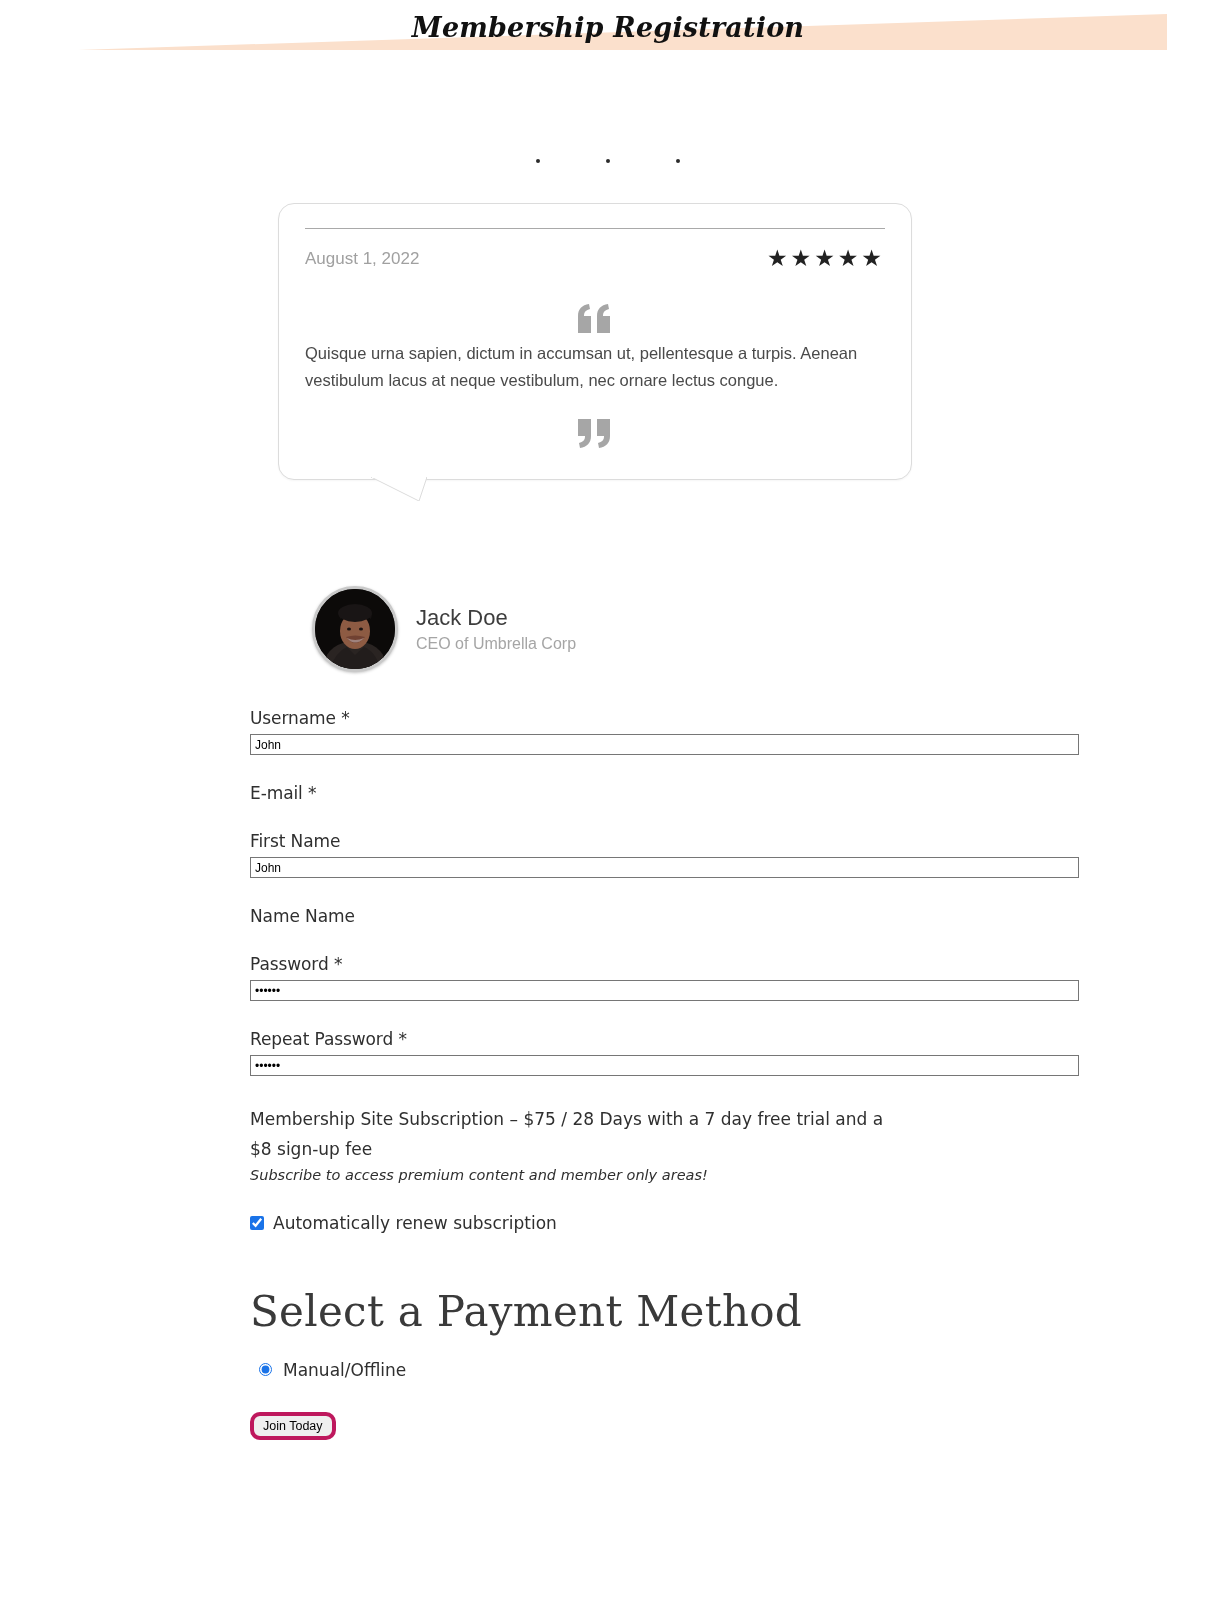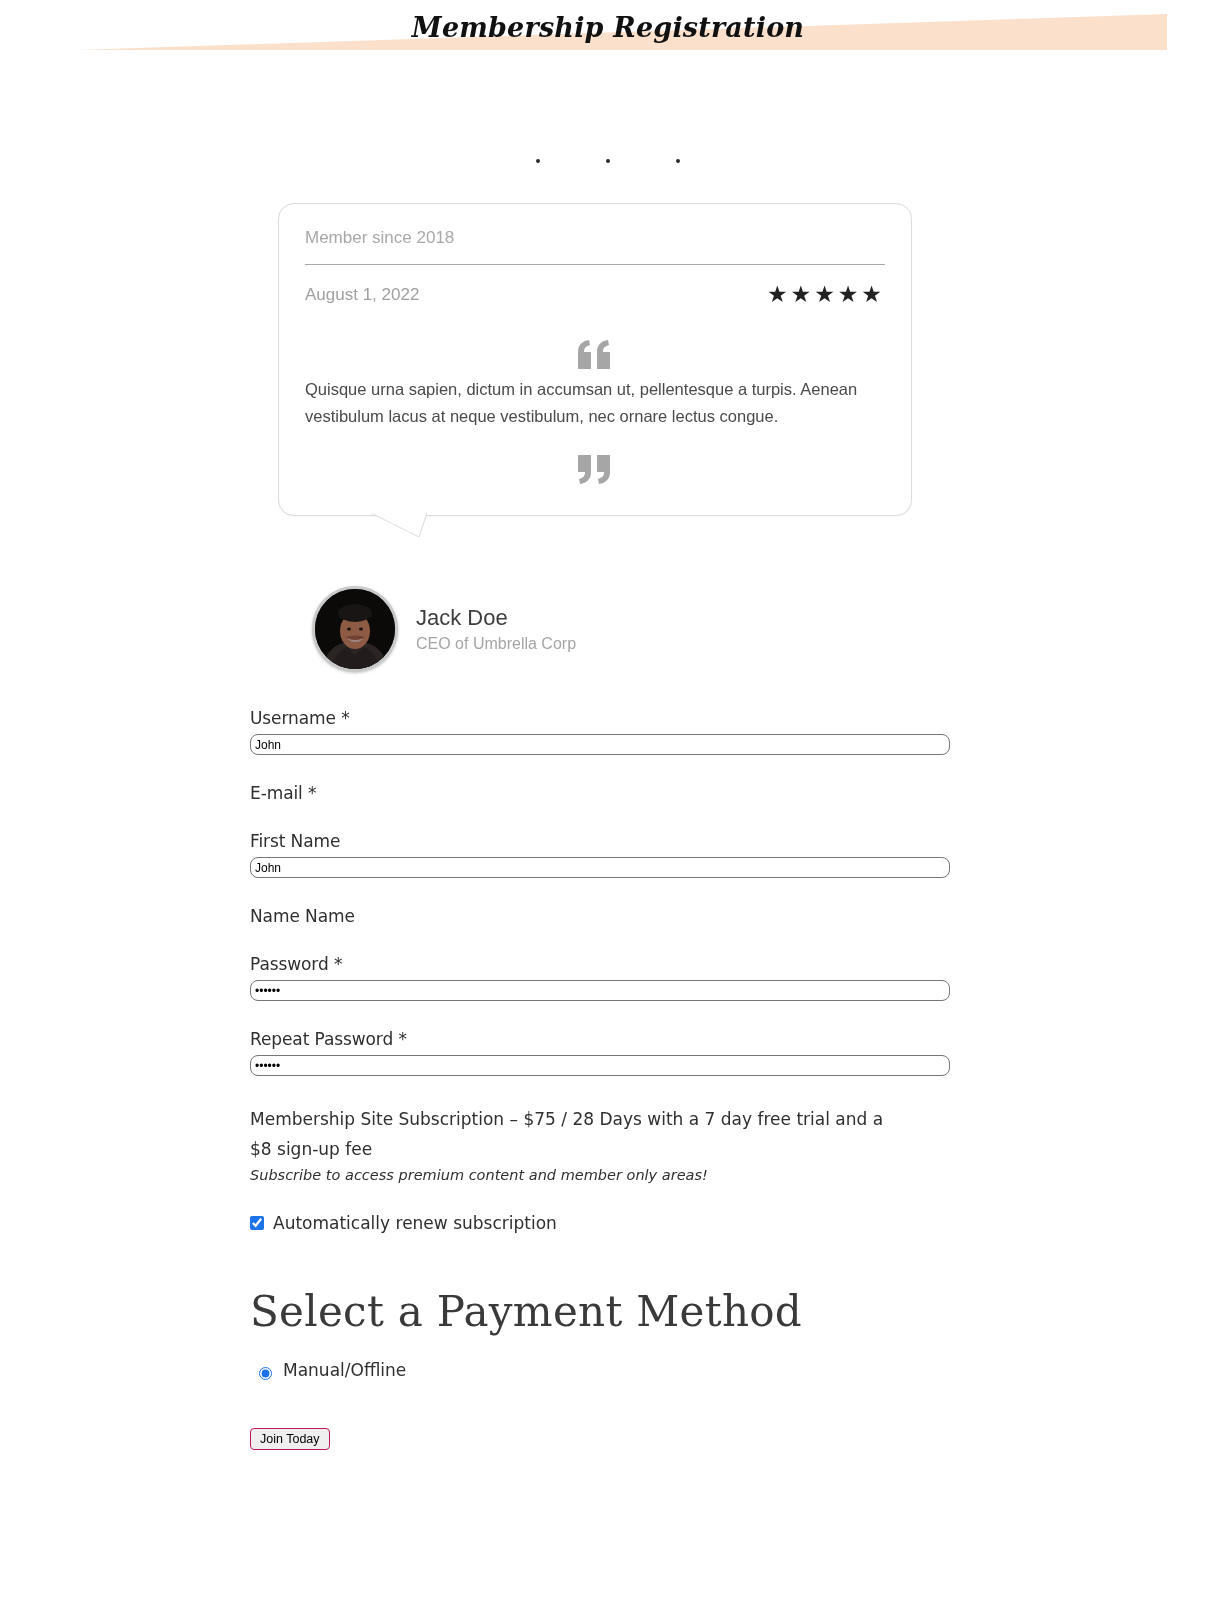--- a/index.html
+++ b/index.html
@@ -168,29 +168,29 @@
     font-family: "DejaVu Sans", sans-serif;
     font-size: 17px;
     color: #2f2f2f;
     margin: 0 0 6px 0;
     font-weight: 400;
     letter-spacing: -0.1px;
   }
   .text-input {
     box-sizing: border-box;
     display: block;
-    width: 700px;
+    width: 829px;
     height: 21px;
     padding: 1px 4px;
     font-family: "Liberation Sans", sans-serif;
     font-size: 12px;
     color: #000000;
     border: 1px solid #767676;
     background: #ffffff;
-    border-radius: 8px;
+    border-radius: 0;
     outline: none;
   }
   .field-block { margin-bottom: 28px; }
   .field-block:first-child { margin-bottom: 28px; }
 
   .sub-desc {
     font-family: "DejaVu Sans", sans-serif;
     font-size: 17px;
     line-height: 1.78;
     color: #2f2f2f;
@@ -224,42 +224,42 @@
     font-family: "DejaVu Serif", "Liberation Serif", serif;
     font-weight: 400;
     font-size: 42px;
     color: #3a3a3a;
     margin: 54px 0 0 0;
     letter-spacing: 0.3px;
   }
   .payment-option {
     margin-top: 24px;
     display: flex;
-    align-items: flex-end;
+    align-items: center;
   }
   .payment-option input[type=radio] {
     width: 13px;
     height: 13px;
     margin: 0 11px 0 9px;
     accent-color: #1a73e8;
   }
   .payment-option-label {
     font-family: "DejaVu Sans", sans-serif;
     font-size: 17px;
     color: #2f2f2f;
   }
   .submit-button {
-    margin-top: 48px;
+    margin-top: 32px;
     margin-left: 0;
     font-family: "Liberation Sans", sans-serif;
     font-size: 12.5px;
     color: #000000;
     background: #efefef;
-    border: 1px solid #be185d;
-    border-radius: 4px;
+    border: 4px solid #be185d;
+    border-radius: 10px;
     padding: 3px 9px;
     cursor: pointer;
   }
 </style>
 </head>
 <body>
 
 <div class="header-banner">
   <svg width="1216" height="60" viewBox="0 0 1216 60" xmlns="http://www.w3.org/2000/svg">
     <polygon points="78,50 1167,50 1167,14 78,50" fill="#FBE0CC"></polygon>
@@ -269,21 +269,20 @@
 
 <div class="slider-dots">
   <span class="dot"></span>
   <span class="dot"></span>
   <span class="dot"></span>
 </div>
 
 <div class="testimonial-wrap">
   <div class="testimonial-card">
 
-    <div class="member-since">Member since 2018</div>
     <div class="card-divider"></div>
 
     <div class="card-meta-row">
       <div class="review-date">August 1, 2022</div>
       <div class="stars">★★★★★</div>
     </div>
 
     <div class="quote-mark quote-open">
       <svg width="38" height="30" viewBox="0 0 38 30" xmlns="http://www.w3.org/2000/svg">
         <path d="M2 29 L2 12 C2 5 6 1 13 0 L14 5 C10 6 8 8 8 11 L8 12 L15 12 L15 29 Z" fill="#a6a6a6"></path>

